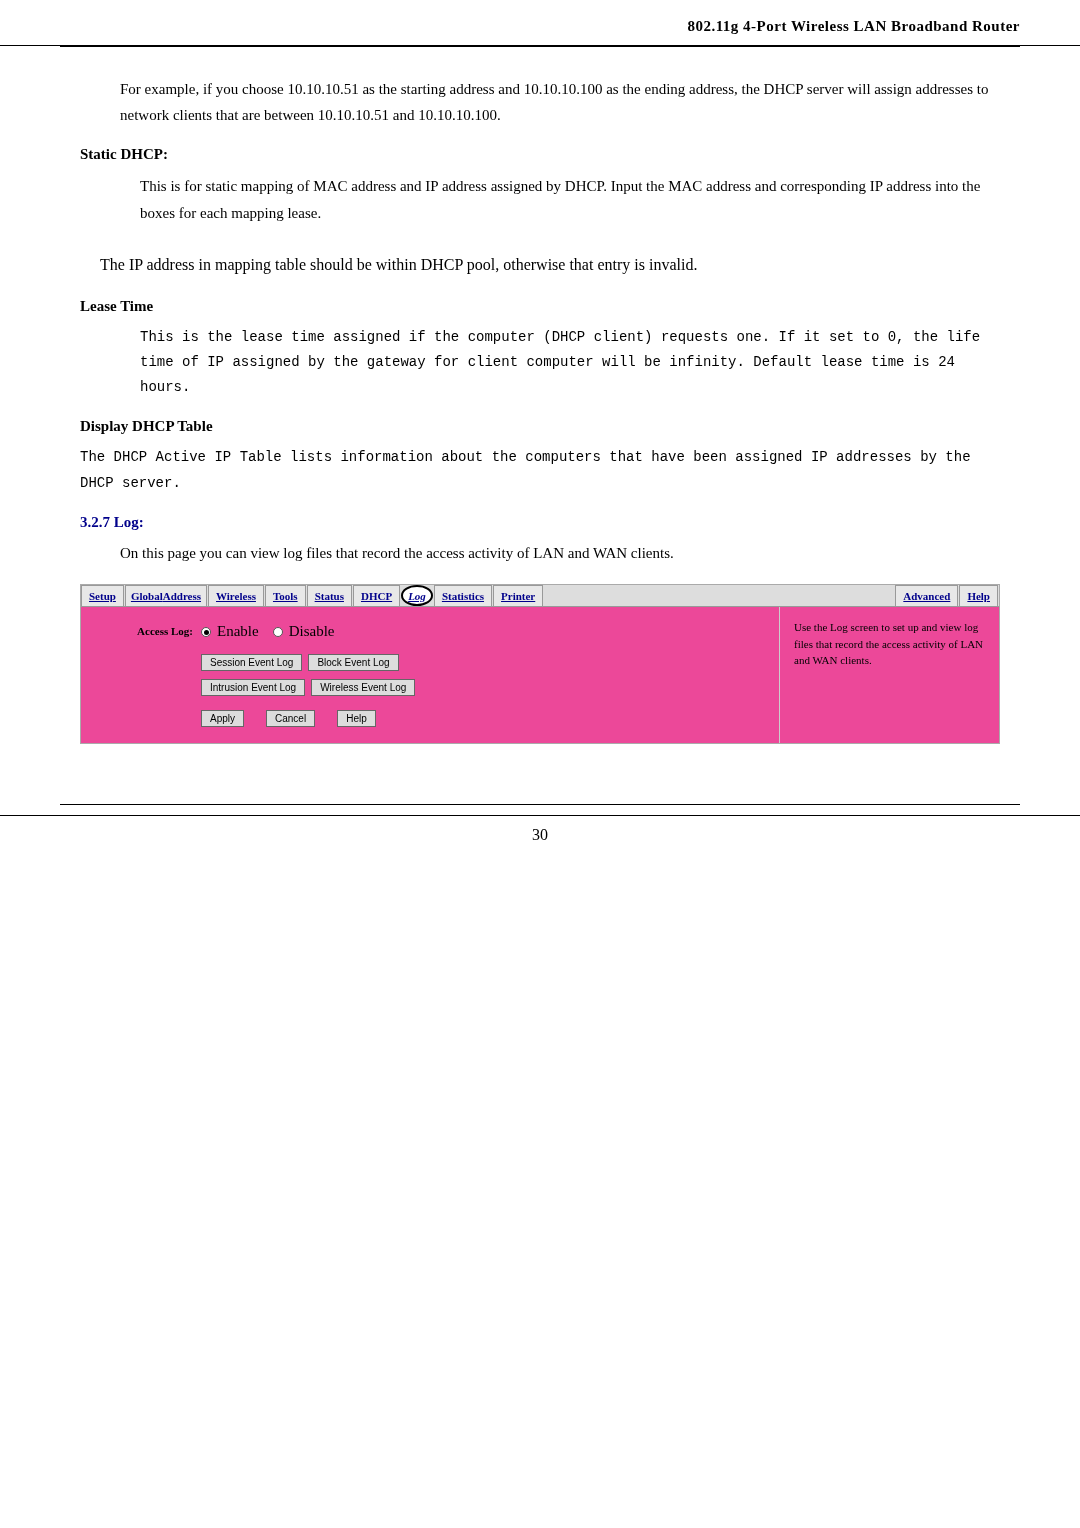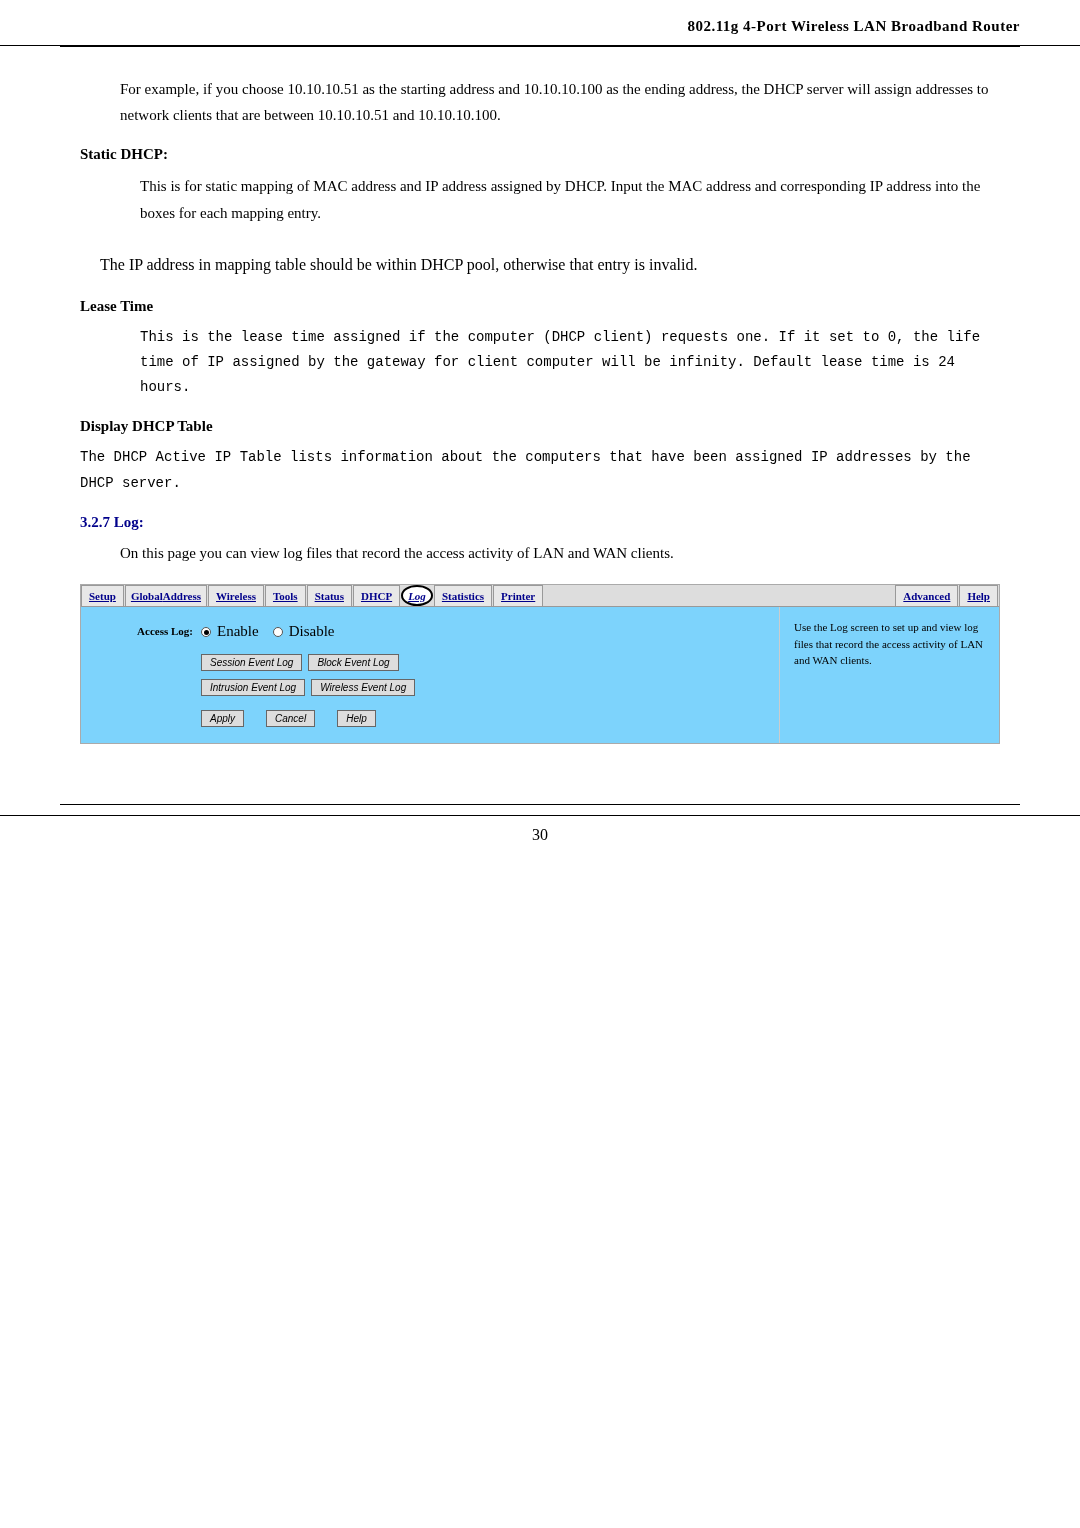--- a/index.html
+++ b/index.html
@@ -133,21 +133,21 @@
       margin-right: 1px;
       line-height: 1.1;
     }
 
     .nav-spacer {
       flex: 1;
     }
 
     .router-body {
       display: flex;
-      background: #7dd3fc;
+      background: #ec4899;
     }
 
     .router-main {
       flex: 1;
       padding: 16px 20px;
     }
 
     .router-sidebar {
       width: 220px;
       padding: 12px 14px;
@@ -206,21 +206,20 @@
       margin-bottom: 8px;
     }
 
     .ui-button {
       font-size: 10px;
       padding: 2px 8px;
       border: 1px solid #666;
       background: #ddd;
       cursor: pointer;
       font-family: Arial, sans-serif;
-      font-style: italic;
     }
 
     .action-buttons {
       display: flex;
       gap: 22px;
       margin-top: 14px;
     }
 
     .page-footer {
       text-align: center;
@@ -246,21 +245,21 @@
 <hr class="top-divider">
 
 <div class="content">
 
   <div class="intro-para">
     <span>For example, if you choose 10.10.10.51 as the starting address and 10.10.10.100 as the ending address, the DHCP server will assign addresses to network clients that are between 10.10.10.51 and 10.10.10.100.</span>
   </div>
 
   <div class="section-block">
     <div class="section-heading">Static DHCP:</div>
-    <div class="section-body">This is for static mapping of MAC address and IP address assigned by DHCP. Input the MAC address and corresponding IP address into the boxes for each mapping entry.</div>
+    <div class="section-body">This is for static mapping of MAC address and IP address assigned by DHCP. Input the MAC address and corresponding IP address into the boxes for each mapping lease.</div>
     <div class="section-body-indent">The IP address in mapping table should be within DHCP pool, otherwise that entry is invalid.</div>
   </div>
 
   <div class="section-block">
     <div class="section-heading">Lease Time</div>
     <div class="lease-time-body">This is the lease time assigned if the computer (DHCP client) requests one. If it set to 0, the life time of IP assigned by the gateway for client computer will be infinity. Default lease time is 24 hours.</div>
   </div>
 
   <div class="section-block">
     <div class="section-heading">Display DHCP Table</div>

